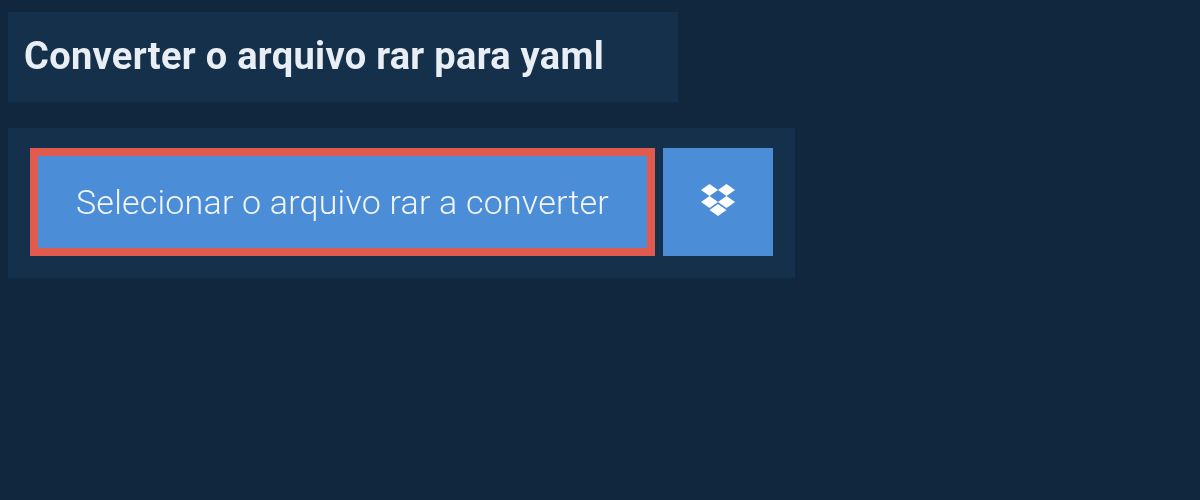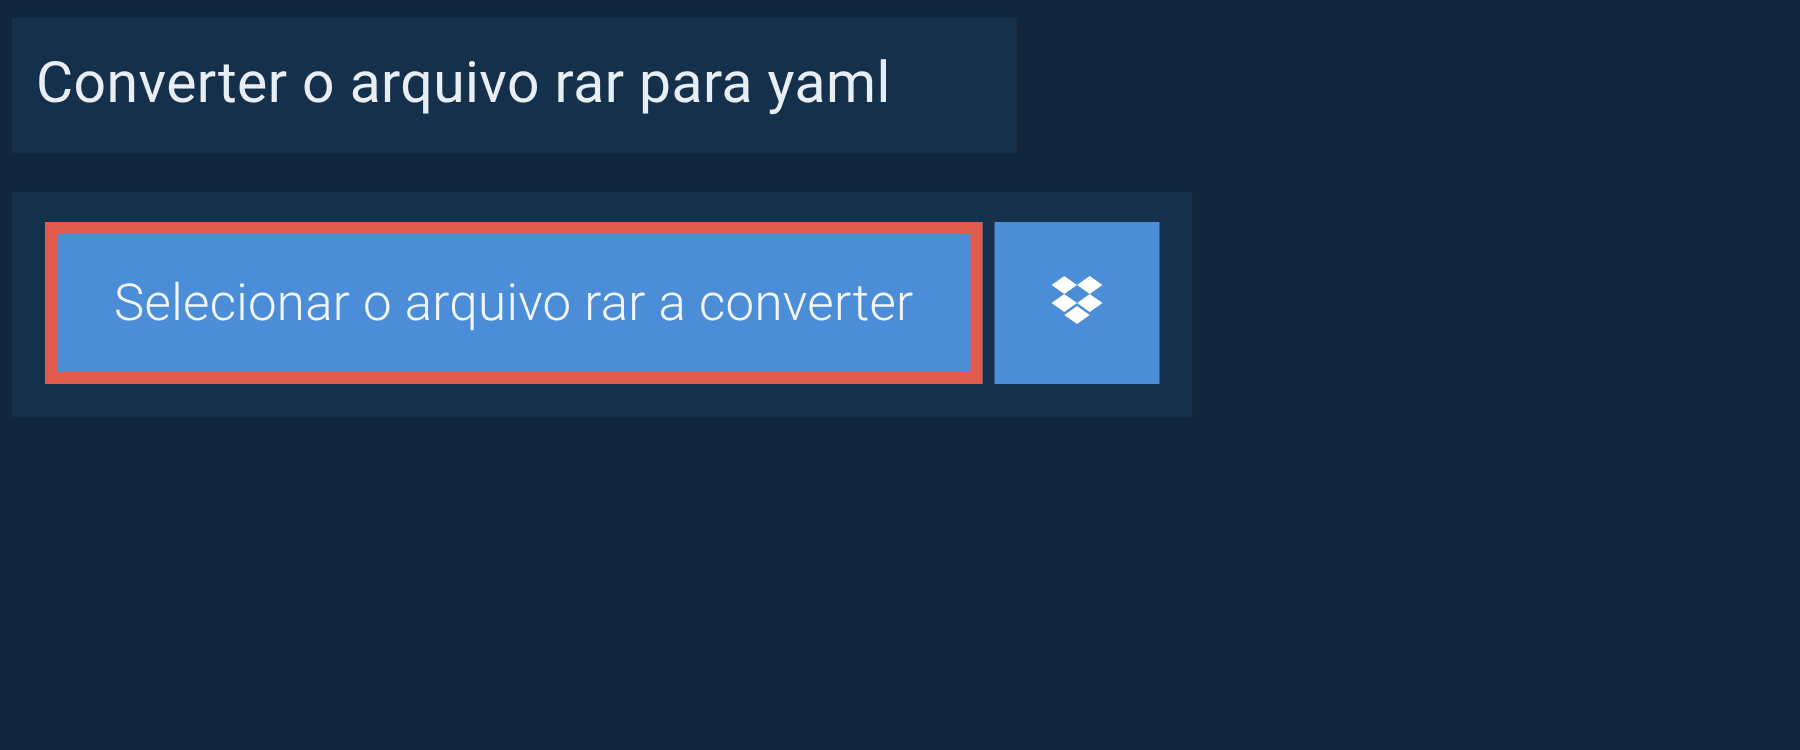--- a/index.html
+++ b/index.html
@@ -20,21 +20,21 @@
     }
     .title-bar {
       background-color: #15304a;
       display: inline-block;
       padding: 22px 28px 24px 16px;
       margin: 12px 0 0 8px;
       min-width: 670px;
     }
     .title-text {
       font-size: 38px;
-      font-weight: 400;
+      font-weight: 700;
       color: #e8eef4;
       letter-spacing: 0.3px;
     }
     .button-panel {
       background-color: #15304a;
       margin: 26px 0 0 8px;
       padding: 20px 22px 22px 22px;
       display: inline-flex;
       align-items: stretch;
       gap: 8px;

